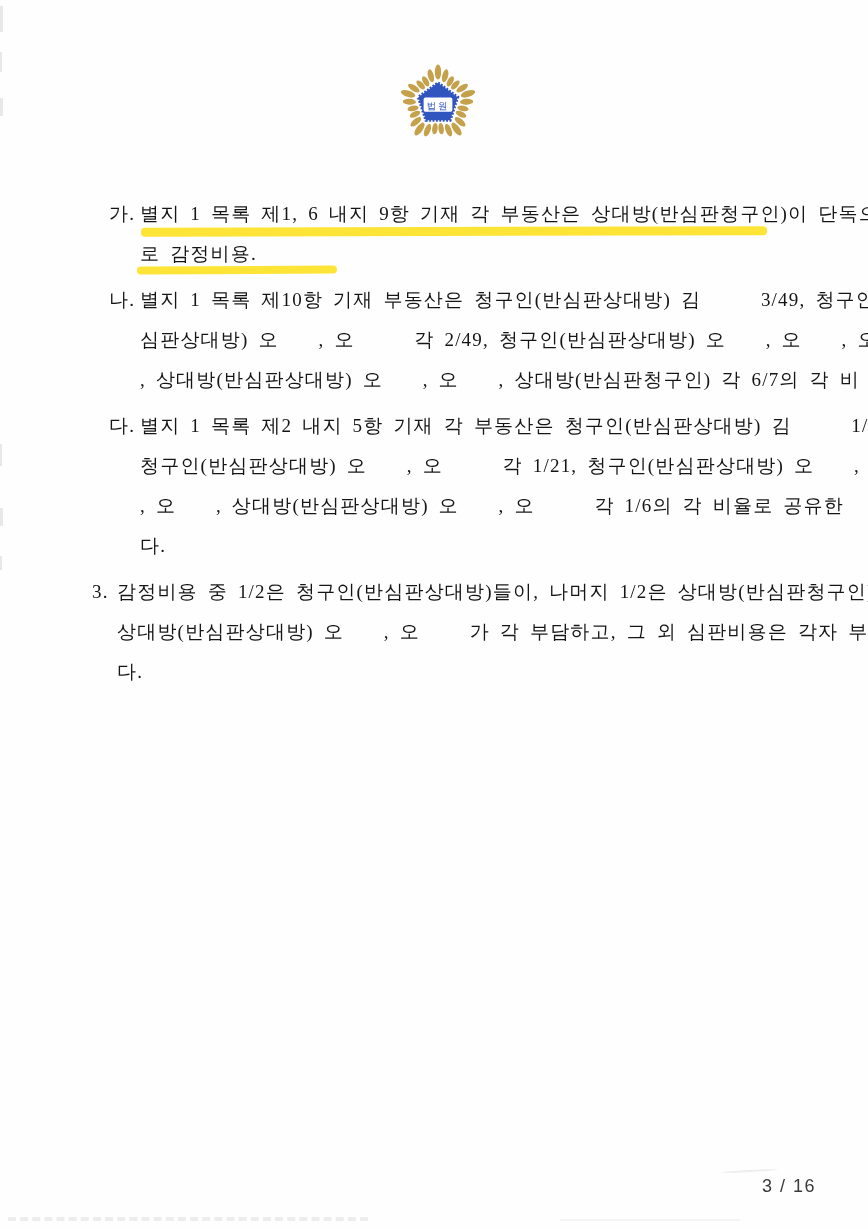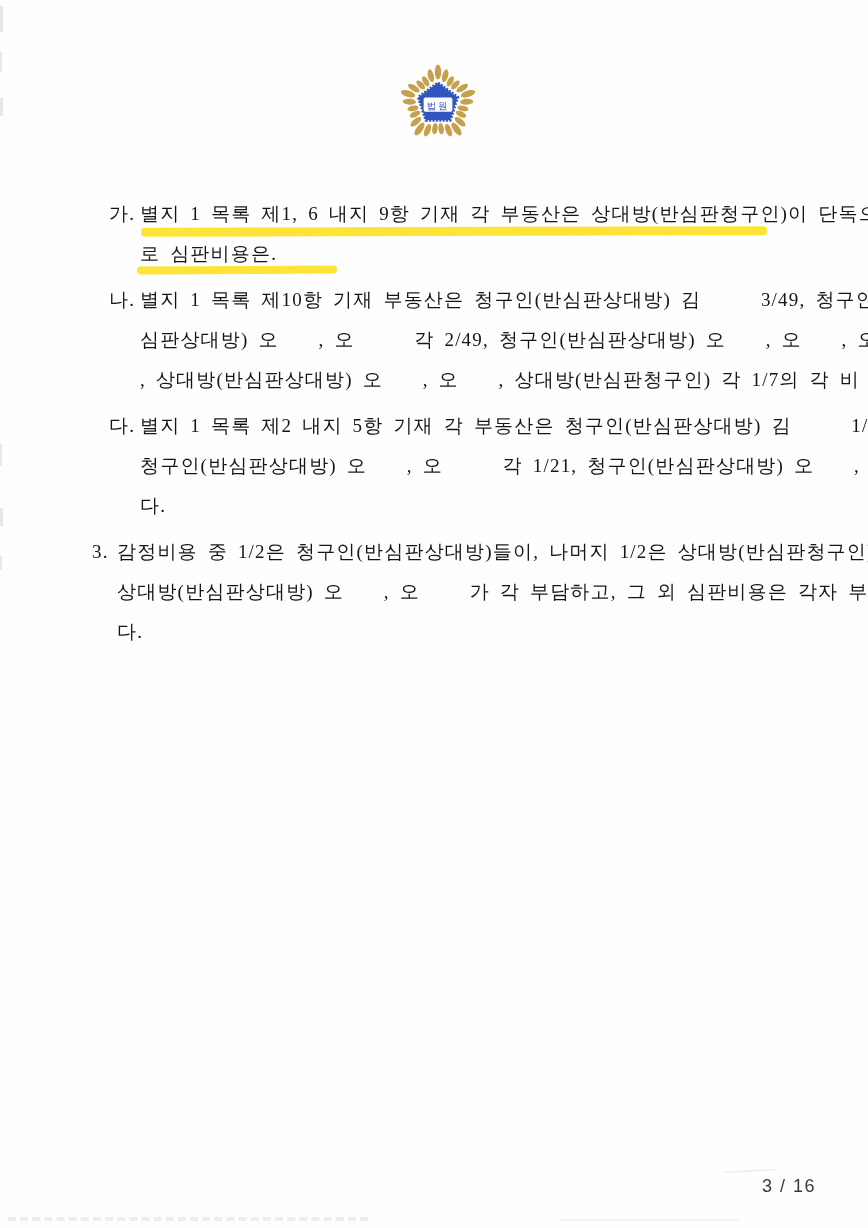--- a/index.html
+++ b/index.html
@@ -129,38 +129,39 @@
   </svg>
 
   <div class="hl-bar bar-1" style="background: rgb(255, 225, 18);"></div>
   <div class="hl-bar bar-2" style="background: rgb(255, 225, 18);"></div>
 
   <div class="content">
   <div class="section">
     <span class="marker">가.</span>
     <div class="lines">
           <div class="line">별지 1 목록 제1, 6 내지 9항 기재 각 부동산은 상대방(반심판청구인)이 단독으</div>
-          <div class="line">로 심판비용은.</div>
+          <div class="line">로 감정비용.</div>
         </div>
   </div>
 
   <div class="section">
     <span class="marker">나.</span>
     <div class="lines">
           <div class="line">별지 1 목록 제10항 기재 부동산은 청구인(반심판상대방) 김      3/49, 청구인(반</div>
           <div class="line">심판상대방) 오    , 오      각 2/49, 청구인(반심판상대방) 오    , 오    , 오</div>
-          <div class="line">, 상대방(반심판상대방) 오    , 오    , 상대방(반심판청구인) 각 1/7의 각 비</div>
+          <div class="line">, 상대방(반심판상대방) 오    , 오    , 상대방(반심판청구인) 각 6/7의 각 비</div>
         </div>
   </div>
 
   <div class="section">
     <span class="marker">다.</span>
     <div class="lines">
           <div class="line">별지 1 목록 제2 내지 5항 기재 각 부동산은 청구인(반심판상대방) 김      1/14,</div>
           <div class="line">청구인(반심판상대방) 오    , 오      각 1/21, 청구인(반심판상대방) 오    , 오</div>
+          <div class="line">, 오    , 상대방(반심판상대방) 오    , 오      각 1/6의 각 비율로 공유한</div>
           <div class="line">다.</div>
         </div>
   </div>
 
   <div class="section main">
     <span class="marker">3.</span>
     <div class="lines">
           <div class="line">감정비용 중 1/2은 청구인(반심판상대방)들이, 나머지 1/2은 상대방(반심판청구인),</div>
           <div class="line">상대방(반심판상대방) 오    , 오     가 각 부담하고, 그 외 심판비용은 각자 부담한</div>
           <div class="line">다.</div>

